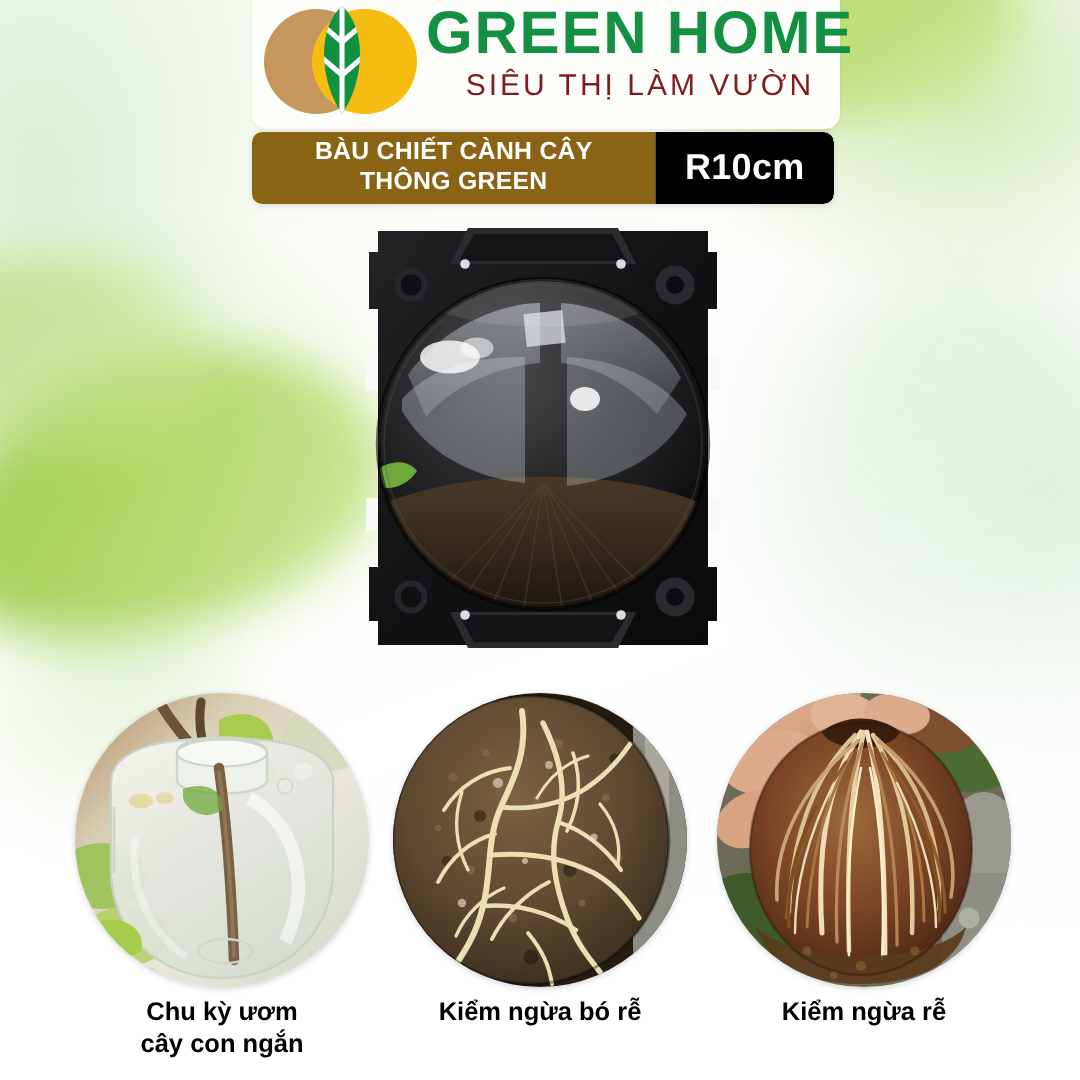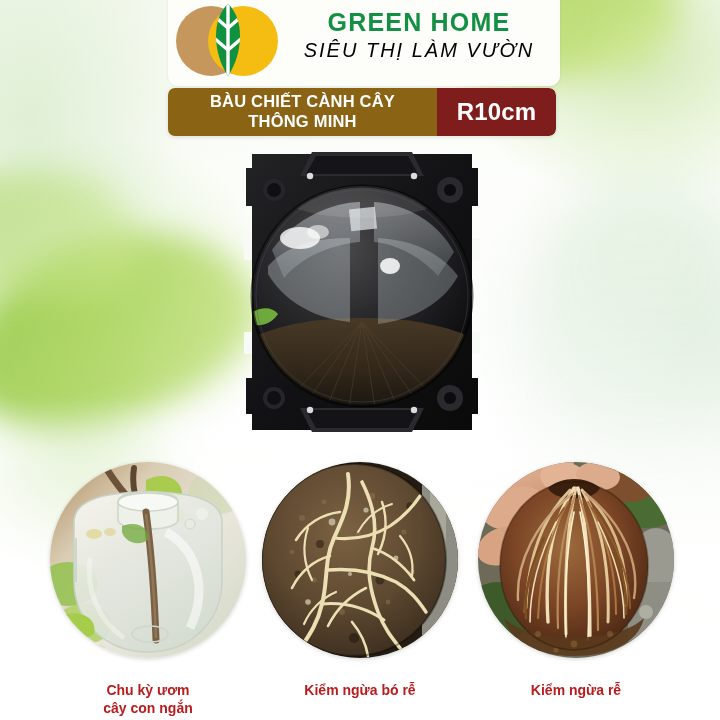--- a/index.html
+++ b/index.html
@@ -88,30 +88,29 @@
     flex: 0 0 auto;
   }
   .logo-circle { position: absolute; border-radius: 50%; top: 12px; width: 70px; height: 70px; }
   .logo-circle.brown { left: 2px; background: #c6975c; }
   .logo-circle.gold  { left: 34px; background: #f5bc11; }
   .logo-leaf { position: absolute; left: 0; top: 0; width: 108px; height: 86px; }
 
   .logo-text { flex: 1 1 auto; padding-left: 2px; padding-right: 6px; text-align: center; }
   .logo-title {
     color: #149044;
-    font-size: 25px; font-weight: 700;
+    font-size: 40px; font-weight: 700;
     letter-spacing: 1.2px; line-height: 1.0;
     white-space: nowrap;
   }
   .logo-sub {
-    color: #000000;
+    color: #7f1d1d;
     font-size: 20px; font-weight: 400;
     letter-spacing: 2.0px; line-height: 1.5;
     white-space: nowrap;
-    font-style: italic;
   }
 
   
   .banner {
     position: absolute;
     left: 168px; top: 88px;
     width: 388px; height: 48px;
     display: flex;
     border-radius: 7px;
     overflow: hidden;
@@ -126,21 +125,21 @@
     text-align: right;
   }
   .banner-line {
     color: #ffffff;
     font-size: 16.5px; font-weight: 700;
     line-height: 1.18; letter-spacing: 0.2px;
     white-space: nowrap;
   }
   .banner-size {
     flex: 1 1 auto;
-    background: #7f1d1d;
+    background: #000000;
     display: flex; align-items: center; justify-content: center;
     border-radius: 0 7px 7px 0;
   }
   .banner-size span {
     color: #ffffff;
     font-size: 24px; font-weight: 700;
     letter-spacing: 0.2px; white-space: nowrap;
   }
 
   
@@ -159,24 +158,24 @@
   .feature.f3 { left: 478px; }
   .feat-circle {
     width: 196px; height: 196px;
     border-radius: 50%;
     overflow: hidden;
     position: relative;
     box-shadow: 0 1px 4px rgba(0,0,0,0.18);
   }
   .feat-circle svg { display: block; width: 100%; height: 100%; }
   .feat-caption {
-    margin-top: 24px;
+    margin-top: 6px;
     text-align: center;
-    color: #b91c1c;
-    font-size: 14px; font-weight: 700;
+    color: #000000;
+    font-size: 17px; font-weight: 700;
     line-height: 1.25;
     white-space: pre-line;
   }
 </style>
 </head>
 <body>
 
 <div id="stage">
 
   <div class="bg-layer bg-base"></div>
@@ -210,21 +209,21 @@
     </div>
     <div class="logo-text">
       <div class="logo-title">GREEN HOME</div>
       <div class="logo-sub">SIÊU THỊ LÀM VƯỜN</div>
     </div>
   </div>
 
   <div class="banner">
     <div class="banner-main">
       <div class="banner-line">BÀU CHIẾT CÀNH CÂY</div>
-      <div class="banner-line">THÔNG MINH</div>
+      <div class="banner-line">THÔNG GREEN</div>
     </div>
     <div class="banner-size">
       <span>R10cm</span>
     </div>
   </div>
 
   <div class="product">
     <svg viewBox="0 0 248 292">
       <defs>
         <radialGradient id="sphereG" cx="40%" cy="28%" r="78%">

